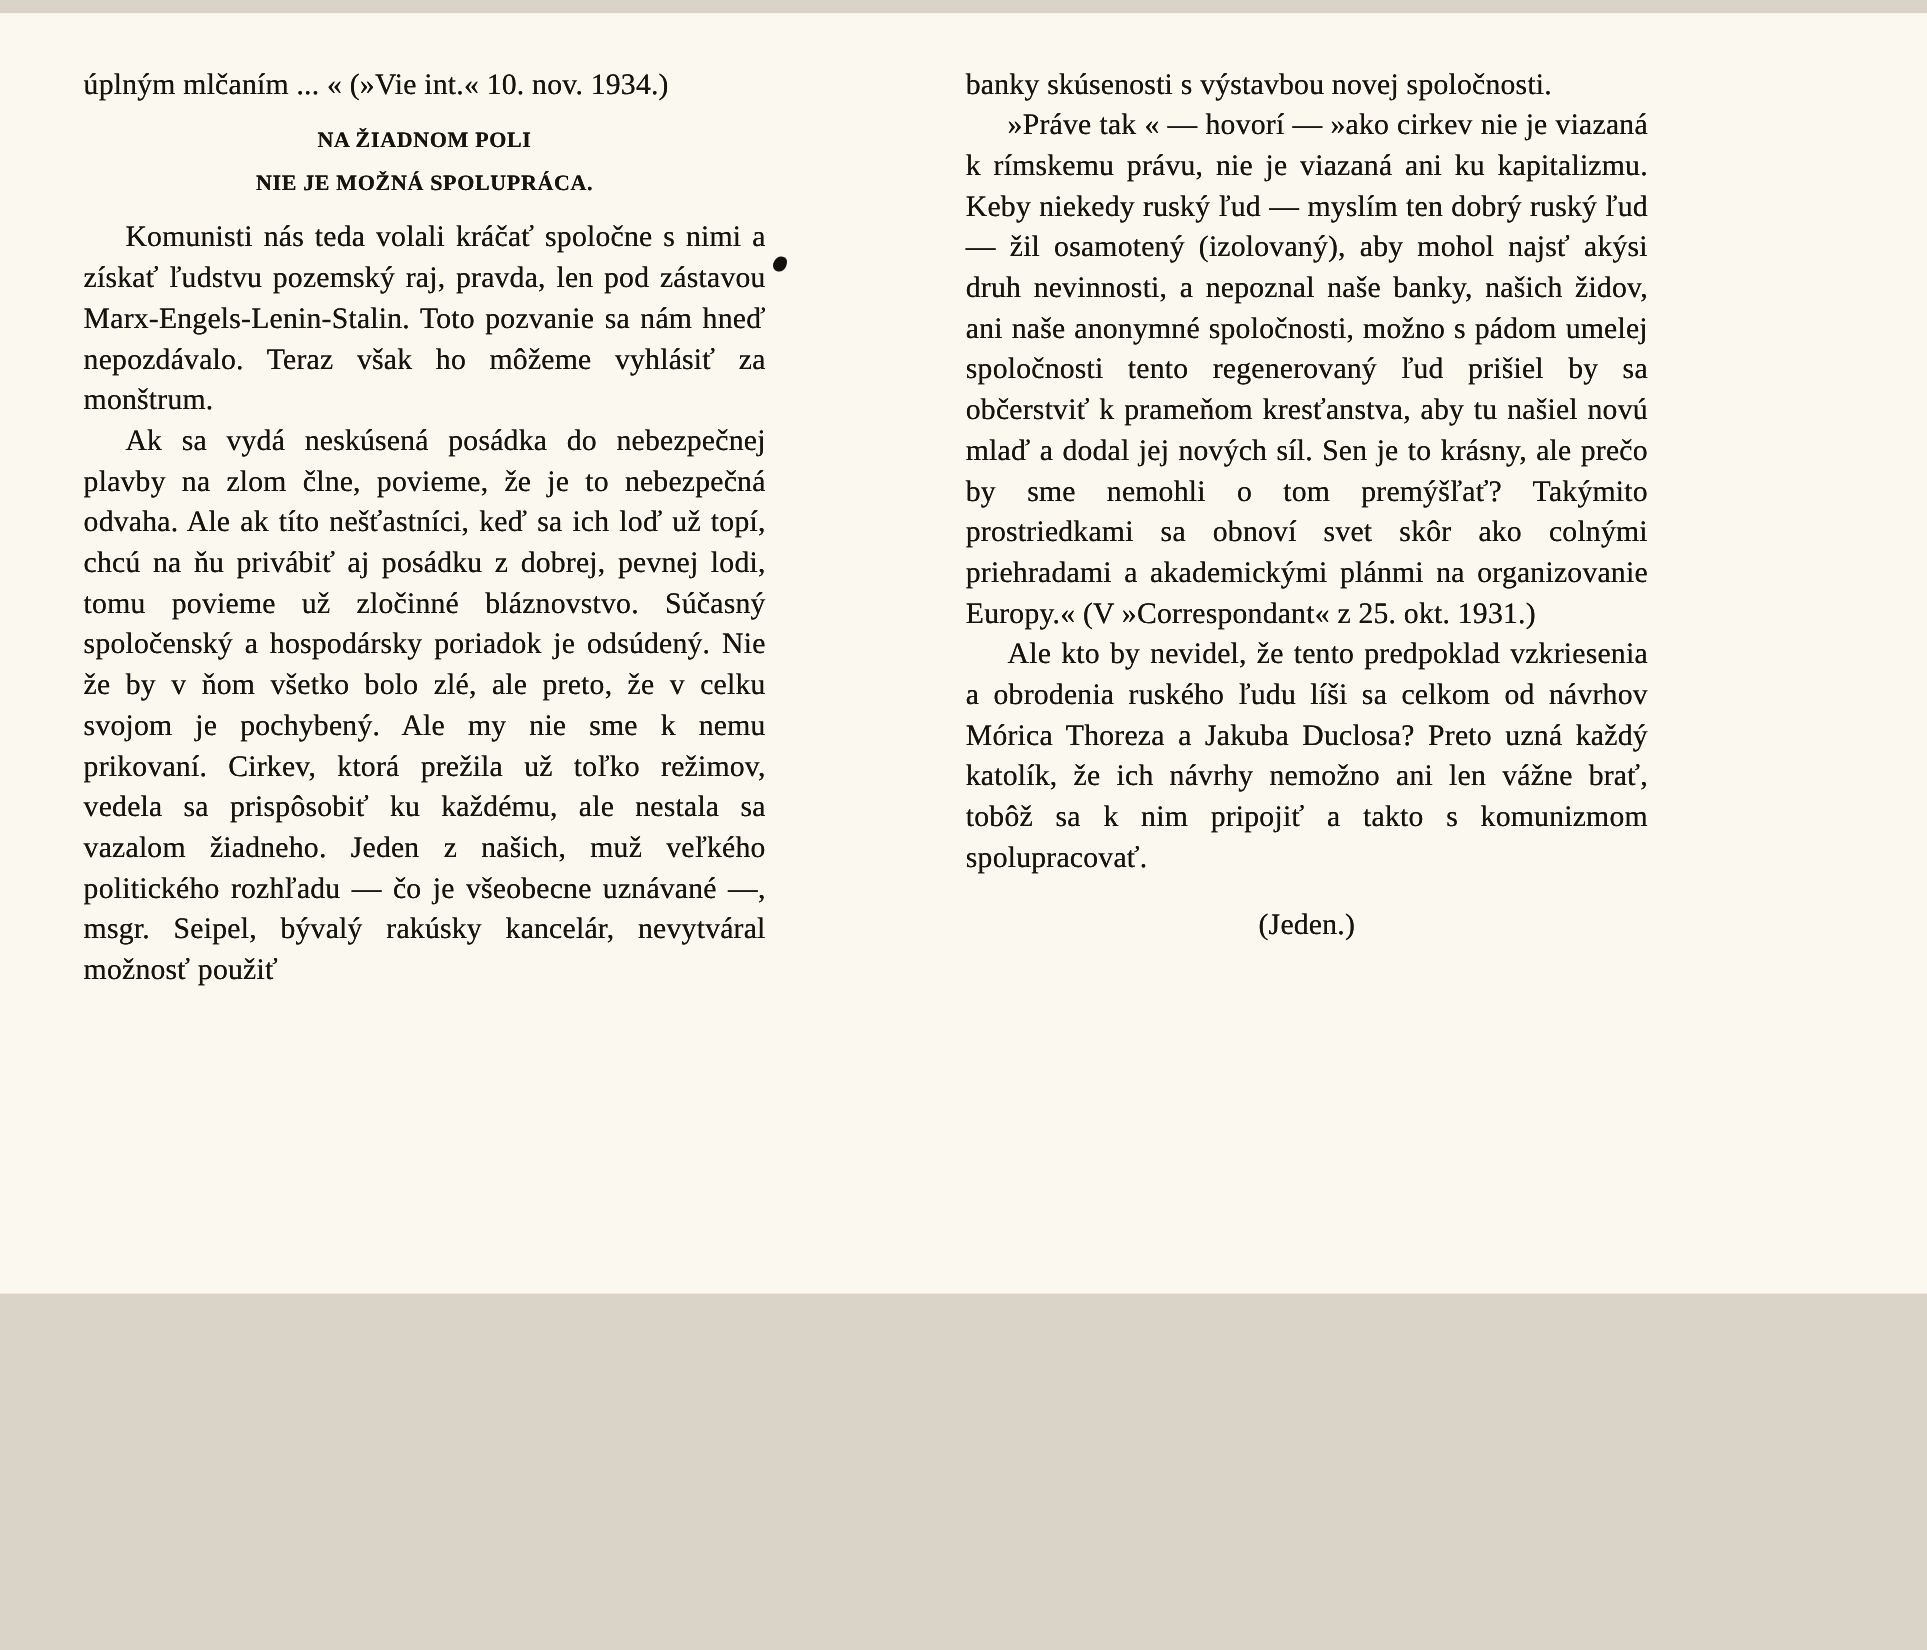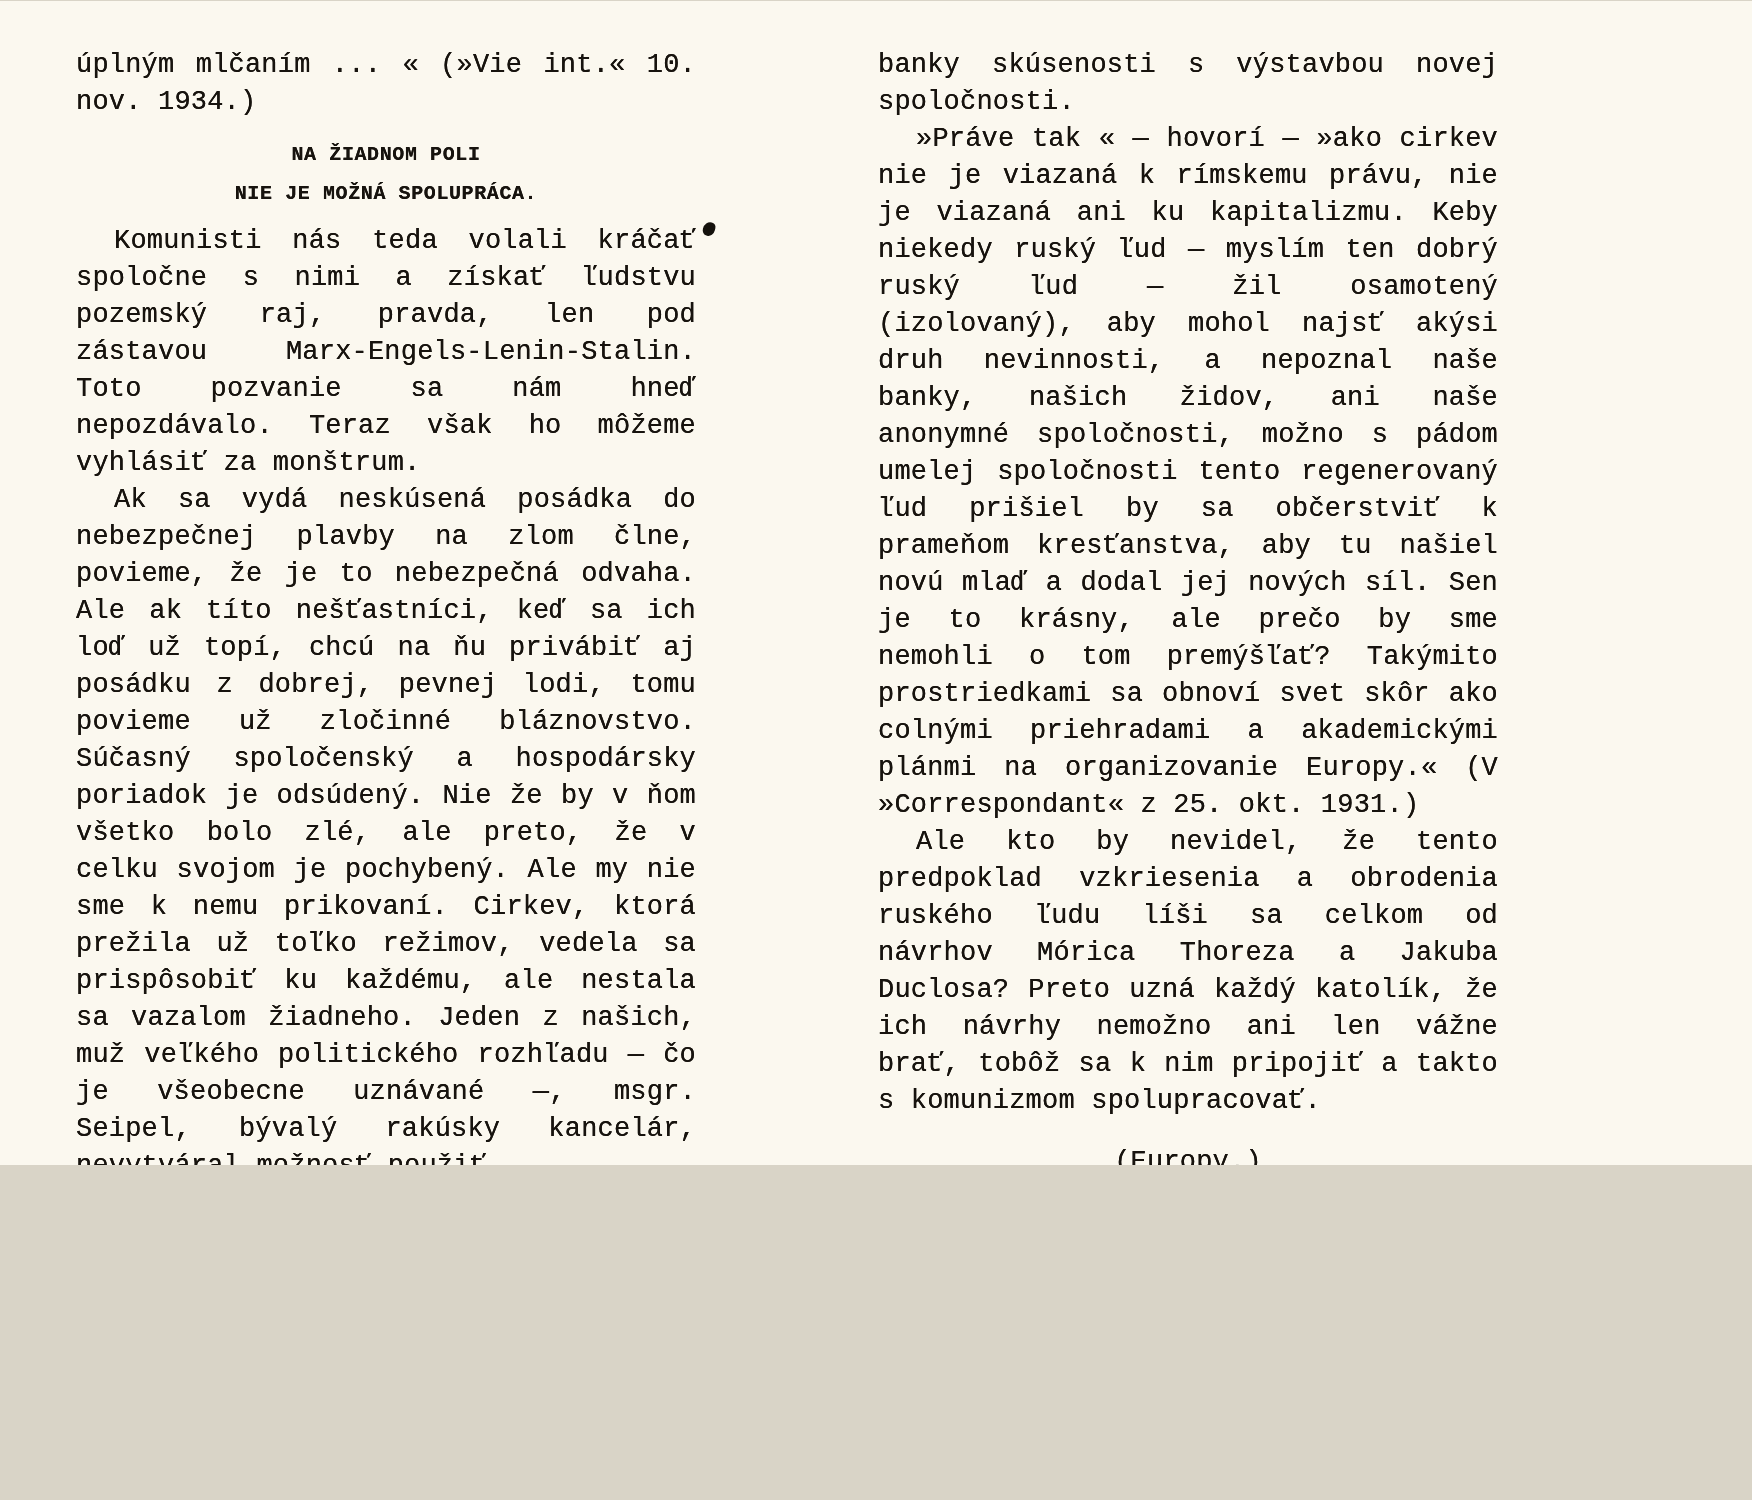--- a/index.html
+++ b/index.html
@@ -3,24 +3,24 @@
 <meta charset="utf-8">
 <style>
   * { box-sizing: border-box; }
   html, body { margin: 0; padding: 0; }
   body { background: #d9d4c7; }
 
   .spread {
     position: relative;
     width: 1752px;
     height: 1164px;
-    margin: 1px auto;
+    margin: 12px auto;
     background: #fbf8ef;
     overflow: hidden;
-    font-family: Liberation Mono, monospace;
+    font-family: Liberation Serif, serif;
     color: #17130e;
   }
 
   .column {
     position: absolute;
     top: 46px;
     width: 620px;
   }
   .col-left  { left: 76px;  }
   .col-right { left: 878px; }
@@ -88,18 +88,18 @@
     </div>
 
   <span class="ink-blot"></span>
 
   <div class="page-number pn-left">49</div>
 
   <div class="column col-right">
       <p class="block plain">banky skúsenosti s výstavbou novej spoločnosti.</p>
       <p class="block indent">»Práve tak « — hovorí — »ako cirkev nie je viazaná k rímskemu právu, nie je viazaná ani ku kapitalizmu. Keby niekedy ruský ľud — myslím ten dobrý ruský ľud — žil osamotený (izolovaný), aby mohol najsť akýsi druh nevinnosti, a nepoznal naše banky, našich židov, ani naše anonymné spoločnosti, možno s pádom umelej spoločnosti tento regenerovaný ľud prišiel by sa občerstviť k prameňom kresťanstva, aby tu našiel novú mlaď a dodal jej nových síl. Sen je to krásny, ale prečo by sme nemohli o tom premýšľať? Takýmito prostriedkami sa obnoví svet skôr ako colnými priehradami a akademickými plánmi na organizovanie Europy.« (V »Correspondant« z 25. okt. 1931.)</p>
       <p class="block indent">Ale kto by nevidel, že tento predpoklad vzkriesenia a obrodenia ruského ľudu líši sa celkom od návrhov Mórica Thoreza a Jakuba Duclosa? Preto uzná každý katolík, že ich návrhy nemožno ani len vážne brať, tobôž sa k nim pripojiť a takto s komunizmom spolupracovať.</p>
-      <p class="block center">(Europy.)</p>
+      <p class="block center">(Jeden.)</p>
     </div>
 
   <div class="page-number pn-right">38</div>
 
 </div>
 
 </body></html>

